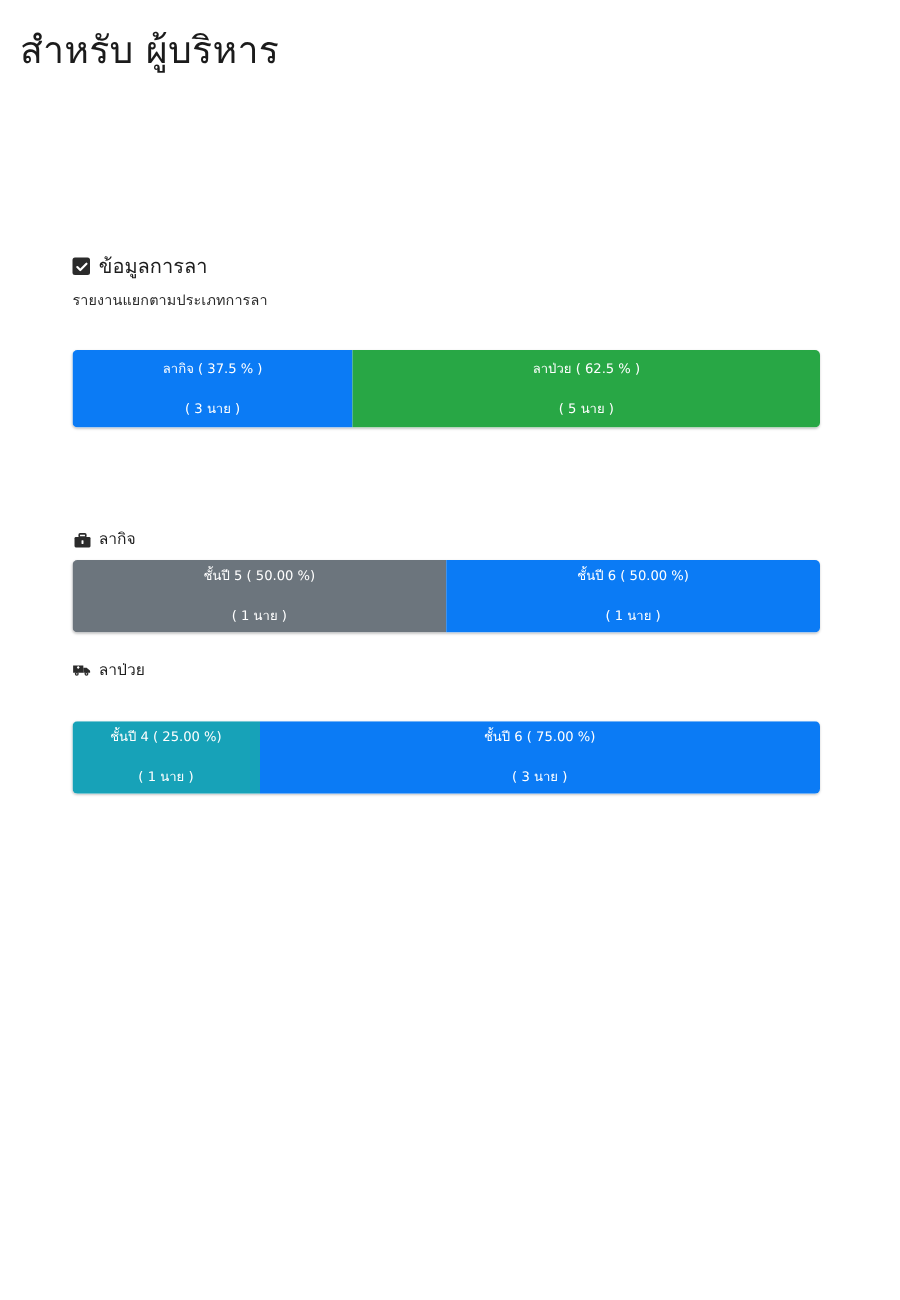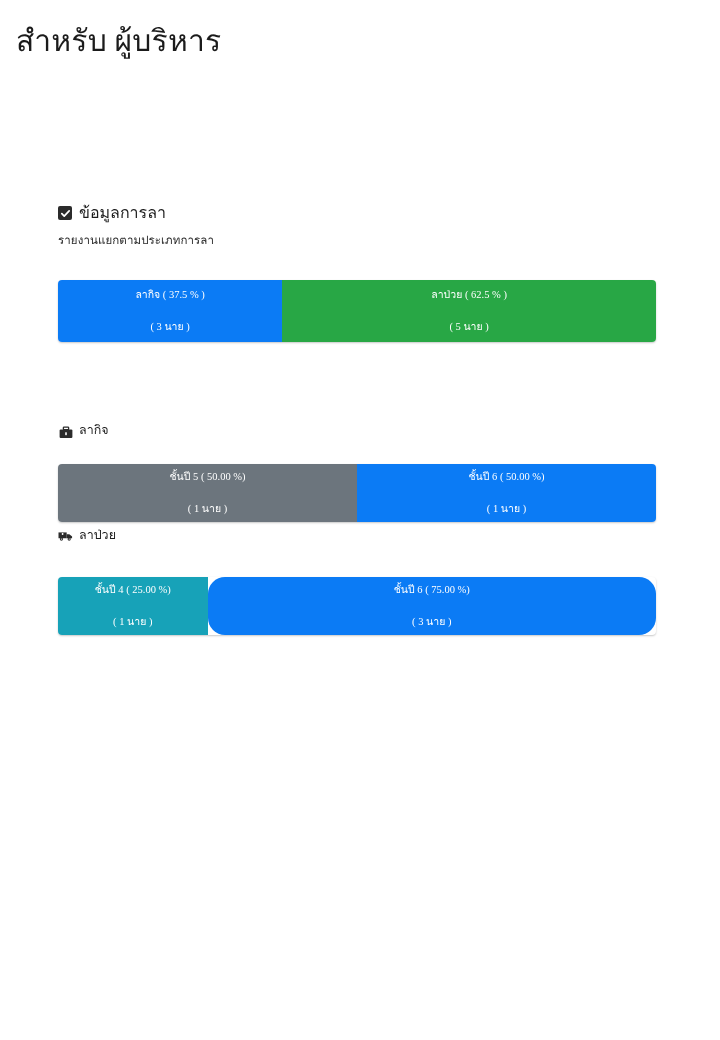--- a/index.html
+++ b/index.html
@@ -11,21 +11,20 @@
     background: #ffffff;
     font-family: "DejaVu Sans", "Liberation Sans", sans-serif;
     color: #212529;
   }
   .page {
     position: relative;
     width: 720px;
     height: 1040px;
     overflow: hidden;
     background: #ffffff;
-    font-family: Liberation Serif, serif;
   }
 
   
   .page-title {
     position: absolute;
     left: 16px;
     top: 18px;
     font-size: 30px;
     line-height: 46px;
     font-weight: 400;
@@ -160,21 +159,21 @@
     <span class="gicon">
       <svg width="14" height="13" viewBox="0 0 16 14" aria-hidden="true">
         <rect x="5" y="0.8" width="6" height="3" rx="0.8" fill="none" stroke="#2b2b2b" stroke-width="1.5"></rect>
         <rect x="0.7" y="3.6" width="14.6" height="9.6" rx="1.2" fill="#2b2b2b"></rect>
         <rect x="7.1" y="6.6" width="1.8" height="3.4" rx="0.4" fill="#ffffff"></rect>
       </svg>
     </span>
     <span>ลากิจ</span>
   </div>
 
-  <div class="bar bar-group" style="position:absolute;left:58px;top:444px;">
+  <div class="bar bar-group" style="position:absolute;left:58px;top:428px;">
     <div class="seg" style="width:50%;background:#6c757d;">
       <span class="seg-title">ชั้นปี 5 ( 50.00 %)</span>
       <span class="seg-count">( 1 นาย )</span>
     </div>
     <div class="seg" style="width:50%;background:#0b7bf5;">
       <span class="seg-title">ชั้นปี 6 ( 50.00 %)</span>
       <span class="seg-count">( 1 นาย )</span>
     </div>
   </div>
 
@@ -192,19 +191,19 @@
       </svg>
     </span>
     <span>ลาป่วย</span>
   </div>
 
   <div class="bar bar-group2" style="position:absolute;left:58px;top:557px;">
     <div class="seg" style="width:25%;background:#17a2b8;">
       <span class="seg-title">ชั้นปี 4 ( 25.00 %)</span>
       <span class="seg-count">( 1 นาย )</span>
     </div>
-    <div class="seg" style="width:75%;background:#0b7bf5;border-radius:17px;">
+    <div class="seg" style="width:75%;background:#0b7bf5;">
       <span class="seg-title">ชั้นปี 6 ( 75.00 %)</span>
       <span class="seg-count">( 3 นาย )</span>
     </div>
   </div>
 
 </div>
 
 </body></html>

